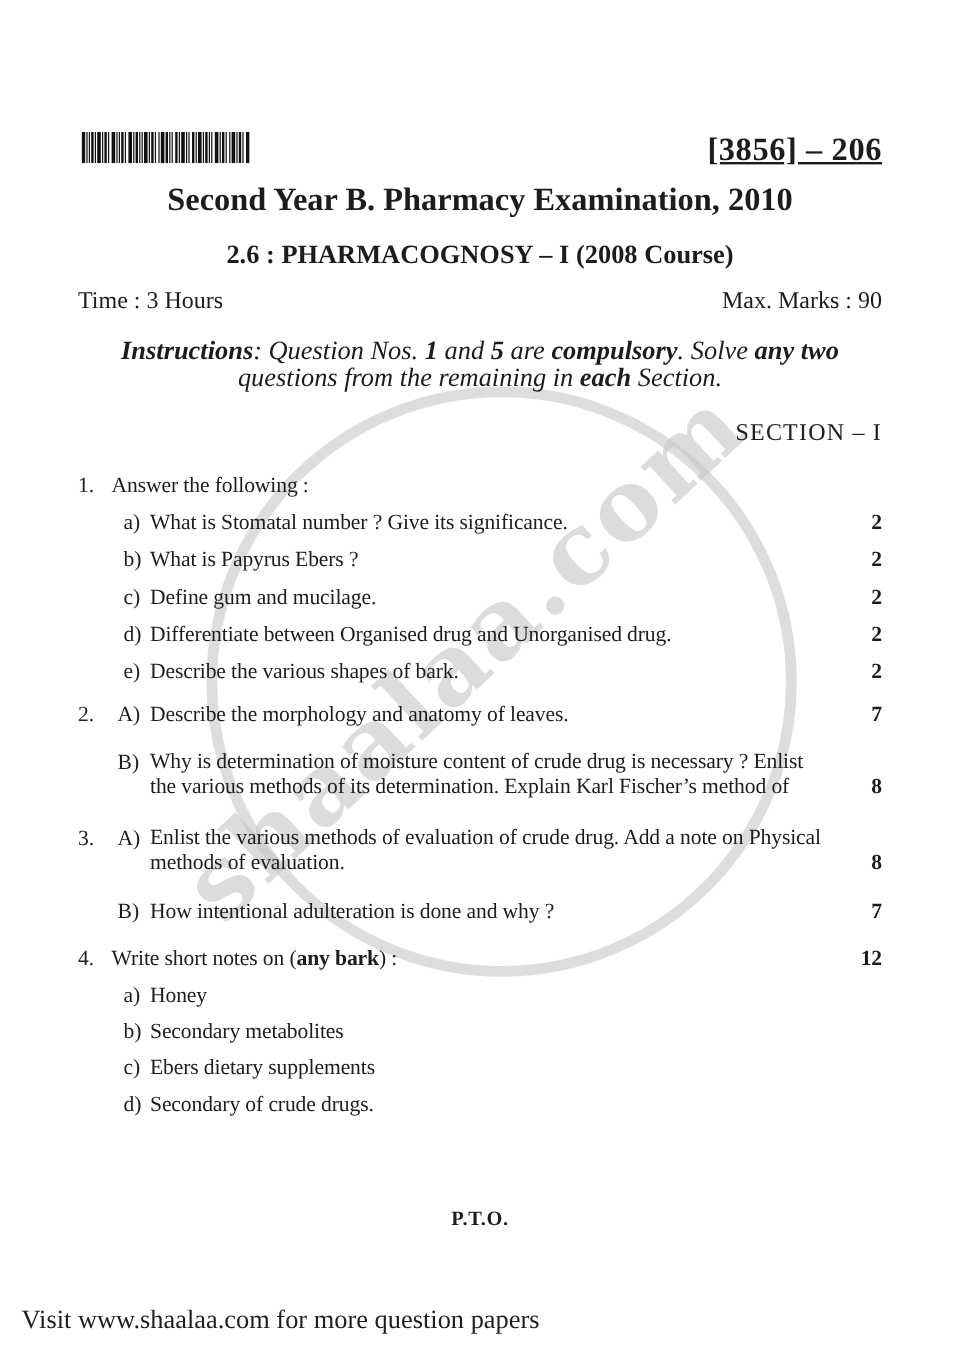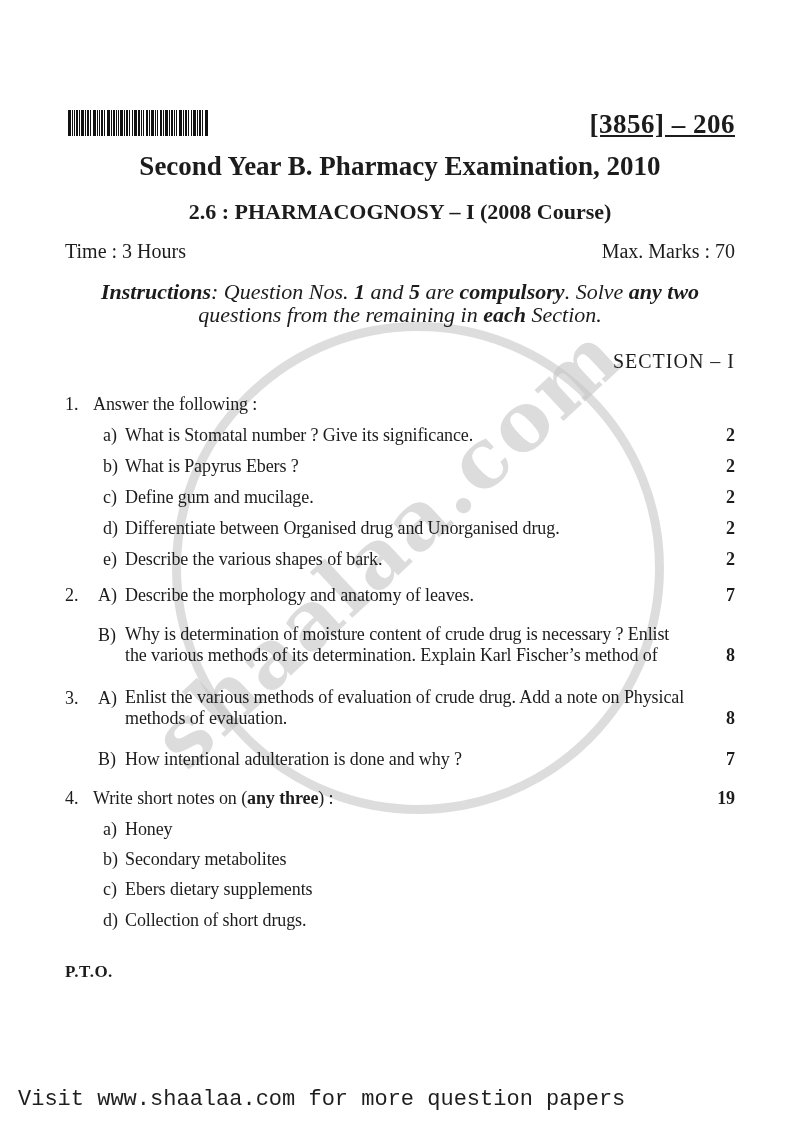--- a/index.html
+++ b/index.html
@@ -40,24 +40,24 @@
   .q-label { flex:none; width:27px; }
   .q-label-sm { flex:none; width:22px; }
   .q-text  { flex:1 1 auto; min-width:0; }
   .q-line  { white-space:nowrap; }
   .q-text-multi .q-line { line-height:21px; }
   .q-marks { flex:none; width:28px; text-align:right; font-weight:bold; align-self:flex-end; }
   .mt9  { margin-top:9px; }  .mt8  { margin-top:8px; }
   .mt14 { margin-top:14px; } .mt17 { margin-top:17px; }
   .mt18 { margin-top:18px; } .mt19 { margin-top:19px; }
   .mt21 { margin-top:21px; }
-  .pto { margin-top:32px; text-align:left; font-weight:bold; font-size:17px; line-height:18px; letter-spacing:.5px; }
+  .pto { margin-top:76px; text-align:center; font-weight:bold; font-size:17px; line-height:18px; letter-spacing:.5px; }
   .site-footer {
     position:absolute; left:18px; top:1087px; z-index:1;
-    font-family:Liberation Mono, monospace; font-size:22px; color:#1e1e1e;
+    font-family:Liberation Serif, serif; font-size:22px; color:#1e1e1e;
   }
 </style>
 </head>
 <body>
 
 <div class="page">
 
   <div class="watermark">
     <div class="wm-ring"></div>
     <div class="wm-text">shaalaa.com</div>
@@ -121,21 +121,21 @@
         </g>
       </svg>
       <div class="paper-code">[3856] – 206</div>
     </div>
 
     <div class="title1">Second Year B. Pharmacy Examination, 2010</div>
     <div class="title2">2.6 : PHARMACOGNOSY – I (2008 Course)</div>
 
     <div class="meta-row">
       <span>Time : 3 Hours</span>
-      <span>Max. Marks : 70</span>
+      <span>Max. Marks : 90</span>
     </div>
 
     <div class="instructions">
       <div><span class="bi">Instructions</span><span>: </span><span>Question Nos. </span><span class="bi">1</span><span> and </span><span class="bi">5</span><span> are </span><span class="bi">compulsory</span><span>. Solve </span><span class="bi">any two</span></div>
       <div><span>questions from the remaining in </span><span class="bi">each</span><span> Section.</span></div>
     </div>
 
     <div class="section-heading">SECTION – I</div>
 
     <div class="q-row mt21">
@@ -200,41 +200,41 @@
     </div>
     <div class="q-row mt19">
       <span class="q-num-wide"></span>
       <span class="q-label">B)</span>
       <span class="q-text"><span class="q-line">How intentional adulteration is done and why ?</span></span>
       <span class="q-marks">7</span>
     </div>
 
     <div class="q-row mt17">
       <span class="q-num">4.</span>
-      <span class="q-text"><span class="q-line"><span>Write short notes on (</span><span class="bi">any three</span><span>) :</span></span></span>
-      <span class="q-marks">19</span>
+      <span class="q-text"><span class="q-line"><span>Write short notes on (</span><span class="bi">any bark</span><span>) :</span></span></span>
+      <span class="q-marks">12</span>
     </div>
     <div class="q-row mt9">
       <span class="q-spacer"></span>
       <span class="q-label-sm">a)</span>
       <span class="q-text"><span class="q-line">Honey</span></span>
     </div>
     <div class="q-row mt8">
       <span class="q-spacer"></span>
       <span class="q-label-sm">b)</span>
       <span class="q-text"><span class="q-line">Secondary metabolites</span></span>
     </div>
     <div class="q-row mt8">
       <span class="q-spacer"></span>
       <span class="q-label-sm">c)</span>
       <span class="q-text"><span class="q-line">Ebers dietary supplements</span></span>
     </div>
     <div class="q-row mt9">
       <span class="q-spacer"></span>
       <span class="q-label-sm">d)</span>
-      <span class="q-text"><span class="q-line">Collection of short drugs.</span></span>
+      <span class="q-text"><span class="q-line">Secondary of crude drugs.</span></span>
     </div>
 
     <div class="pto">P.T.O.</div>
   </div>
 
   <div class="site-footer">Visit www.shaalaa.com for more question papers</div>
 </div>
 
 </body></html>

